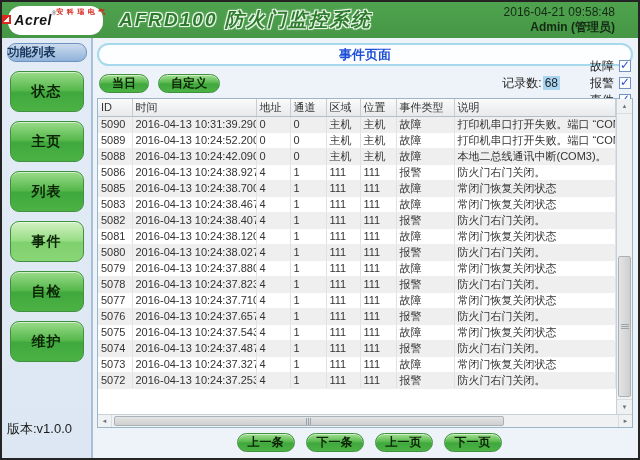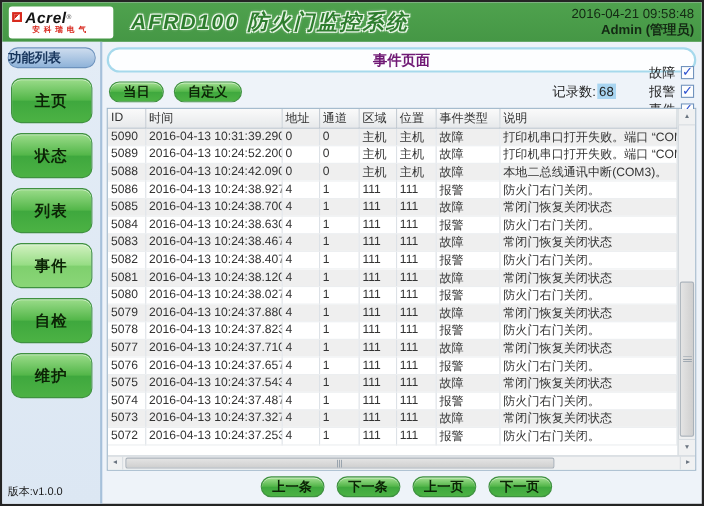--- a/index.html
+++ b/index.html
@@ -1,48 +1,48 @@
 <!DOCTYPE html>
 <html><head>
 <meta charset="utf-8">
 <style>
   * { margin:0; padding:0; box-sizing:border-box; }
   html,body { width:640px; height:460px; font-family:"Liberation Sans","DejaVu Sans",sans-serif; }
   .window { width:640px; height:460px; border:2px solid #242424; background:#eef3f9; display:flex; flex-direction:column; overflow:hidden; }
 
   
   .hdr { height:36px; background:linear-gradient(#4fa24e,#459745); display:flex; align-items:center; flex:0 0 36px; }
-  .logo { width:95px; height:29px; background:#fff; border-radius:3px; margin-left:6px; padding:1px 3px 0 3px; display:flex; flex-direction:column; justify-content:center; }
+  .logo { width:95px; height:29px; background:#fff; border-radius:13px; margin-left:6px; padding:1px 3px 0 3px; display:flex; justify-content:center; }
   .logo-top { display:flex; align-items:center; line-height:13px; }
   .logo-sq { width:9px; height:9px; border:2px solid #d82a1e; display:inline-block; margin-right:3px; position:relative; top:-1px; background:linear-gradient(135deg,#d82a1e 3px,#fff 3px); }
   .logo-brand { font-size:14px; font-weight:bold; color:#141414; letter-spacing:0.5px; font-style:italic; }
   .logo-reg { font-size:6px; color:#444; align-self:flex-start; }
   .logo-sub { font-size:7px; color:#d8281e; font-weight:bold; letter-spacing:3.5px; white-space:nowrap; line-height:9px; text-align:center; }
   .hdr-title { margin-left:16px; font-size:19px; font-weight:bold; font-style:italic; letter-spacing:2px; color:#2e7d2e;
       text-shadow:-1px -1px 0 #eaf6e8, 1px -1px 0 #eaf6e8, -1px 1px 0 #eaf6e8, 1px 1px 0 #eaf6e8, 0 0 3px #ffffff; white-space:nowrap; }
-  .hdr-right { margin-left:auto; margin-right:7px; text-align:right; color:#142a14; font-size:12px; line-height:15px; }
+  .hdr-right { margin-left:auto; margin-right:23px; text-align:right; color:#142a14; font-size:12px; line-height:15px; }
   .hdr-user { font-weight:bold; }
 
   
   .body { flex:1; display:flex; min-height:0; }
 
   
   .sidebar { width:91px; flex:0 0 91px; background:linear-gradient(#e3ecf6,#dce7f3); border-right:2px solid #a6c0da; position:relative; padding-top:4px; }
   .sb-tab { width:80px; height:19px; margin:1px auto 0 auto; border-radius:9px; border:1px solid #6d92bd;
       background:linear-gradient(#cddcee,#8fb3d9); color:#17355c; font-size:12px; font-weight:bold; text-align:left; line-height:17px; }
   .nav-btn { width:74px; height:41px; margin:9px auto 0 auto; border-radius:9px; border:1px solid #3f9140;
       background:linear-gradient(#9bdc8a,#54b74a 48%,#3fa83e 52%,#4cb244); color:#0c2406; font-size:14px; font-weight:bold;
       display:flex; align-items:center; justify-content:center; letter-spacing:1px; box-shadow:inset 0 1px 0 rgba(255,255,255,.55); cursor:default; }
   .nav-btn.active { background:linear-gradient(#d2f1c1,#97dd85 48%,#7fd06e 52%,#8ad677); }
-  .sb-version { position:absolute; left:5px; bottom:4px; font-size:10px; color:#1c1c1c; }
+  .sb-version { position:absolute; left:5px; bottom:20px; font-size:13px; color:#1c1c1c; }
 
   
   .main { flex:1; min-width:0; padding:5px 5px 0 4px; display:flex; flex-direction:column; }
   .page-title { height:23px; flex:0 0 23px; border:2px solid #a6d9ec; border-radius:12px; background:#fdfeff;
-      text-align:center; font-size:13px; font-weight:bold; color:#701a75; line-height:19px; margin-bottom:5px; }
+      text-align:center; font-size:13px; font-weight:bold; color:#1d4ed8; line-height:19px; margin-bottom:5px; }
   .controls { height:22px; flex:0 0 22px; display:flex; align-items:center; margin:1px 2px 4px 2px; }
   .pill-btn { height:19px; border-radius:10px; border:1px solid #3f9140; padding:0 12px;
       background:linear-gradient(#a4e092,#53b649 48%,#3fa83e 52%,#4cb244); color:#0c2406; font-size:12px; font-weight:bold;
       line-height:17px; margin-right:9px; box-shadow:inset 0 1px 0 rgba(255,255,255,.5); cursor:default; }
   .ctrl-right { margin-left:auto; display:flex; align-items:center; font-size:12px; color:#222; }
   .rec-label { margin-right:1px; }
   .rec-value { background:#a9d5f1; padding:0 2px; margin-right:16px; }
   .cbgroup { display:flex; align-items:center; margin-left:14px; }
   .cblabel { margin-right:5px; }
   .cbbox { width:12px; height:12px; border:1px solid #7193bd; background:#fcfdfe; position:relative; display:inline-block; }
@@ -100,22 +100,22 @@
       <div class="hdr-time">2016-04-21 09:58:48</div>
       <div class="hdr-user">Admin (管理员)</div>
     </div>
   </div>
 
   <div class="body">
 
     <div class="sidebar">
       <div class="sb-tab">功能列表</div>
       <div id="sidebar-nav">
+          <div class="nav-btn">状态</div>
           <div class="nav-btn">主页</div>
-          <div class="nav-btn">状态</div>
           <div class="nav-btn">列表</div>
           <div class="nav-btn active">事件</div>
           <div class="nav-btn">自检</div>
           <div class="nav-btn">维护</div>
         </div>
       <div class="sb-version">版本:v1.0.0</div>
     </div>
 
     <div class="main">
       <div class="page-title">事件页面</div>
@@ -220,30 +220,20 @@
                     <td>5085</td>
                     <td>2016-04-13 10:24:38.700</td>
                     <td>4</td>
                     <td>1</td>
                     <td>111</td>
                     <td>111</td>
                     <td>故障</td>
                     <td>常闭门恢复关闭状态</td>
                   </tr>
                   <tr>
-                    <td>5084</td>
-                    <td>2016-04-13 10:24:38.630</td>
-                    <td>4</td>
-                    <td>1</td>
-                    <td>111</td>
-                    <td>111</td>
-                    <td>报警</td>
-                    <td>防火门右门关闭。</td>
-                  </tr>
-                  <tr>
                     <td>5083</td>
                     <td>2016-04-13 10:24:38.467</td>
                     <td>4</td>
                     <td>1</td>
                     <td>111</td>
                     <td>111</td>
                     <td>故障</td>
                     <td>常闭门恢复关闭状态</td>
                   </tr>
                   <tr>

